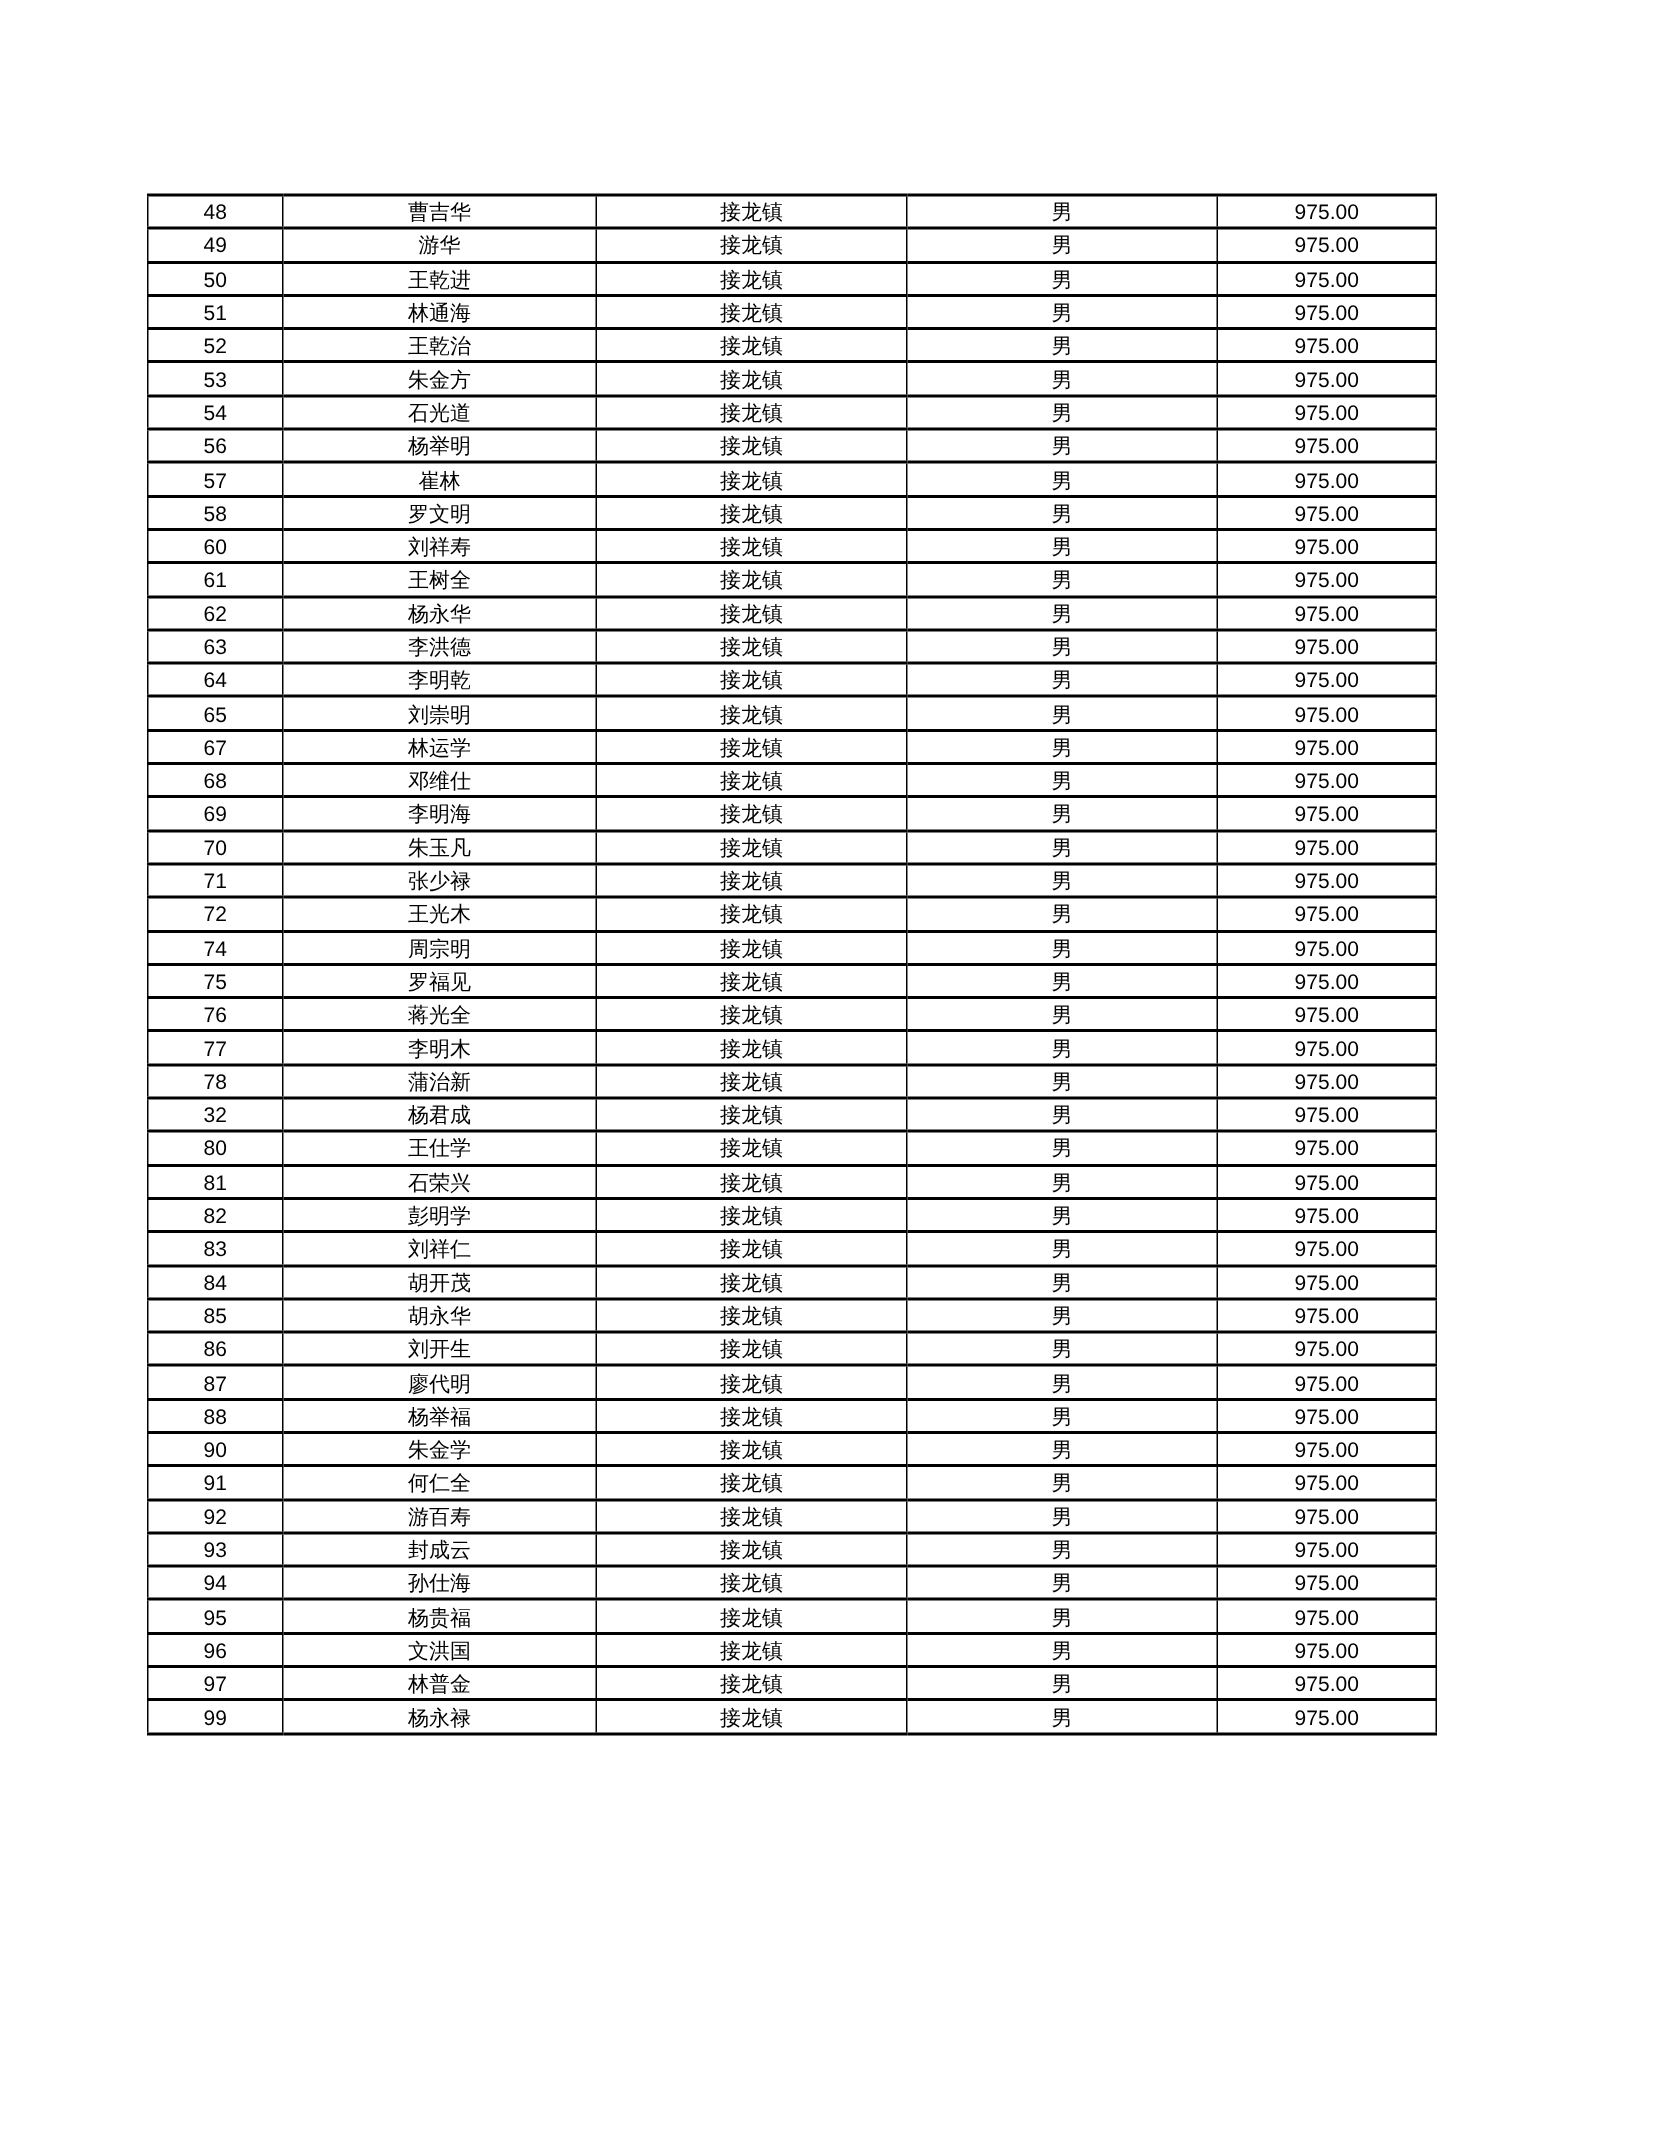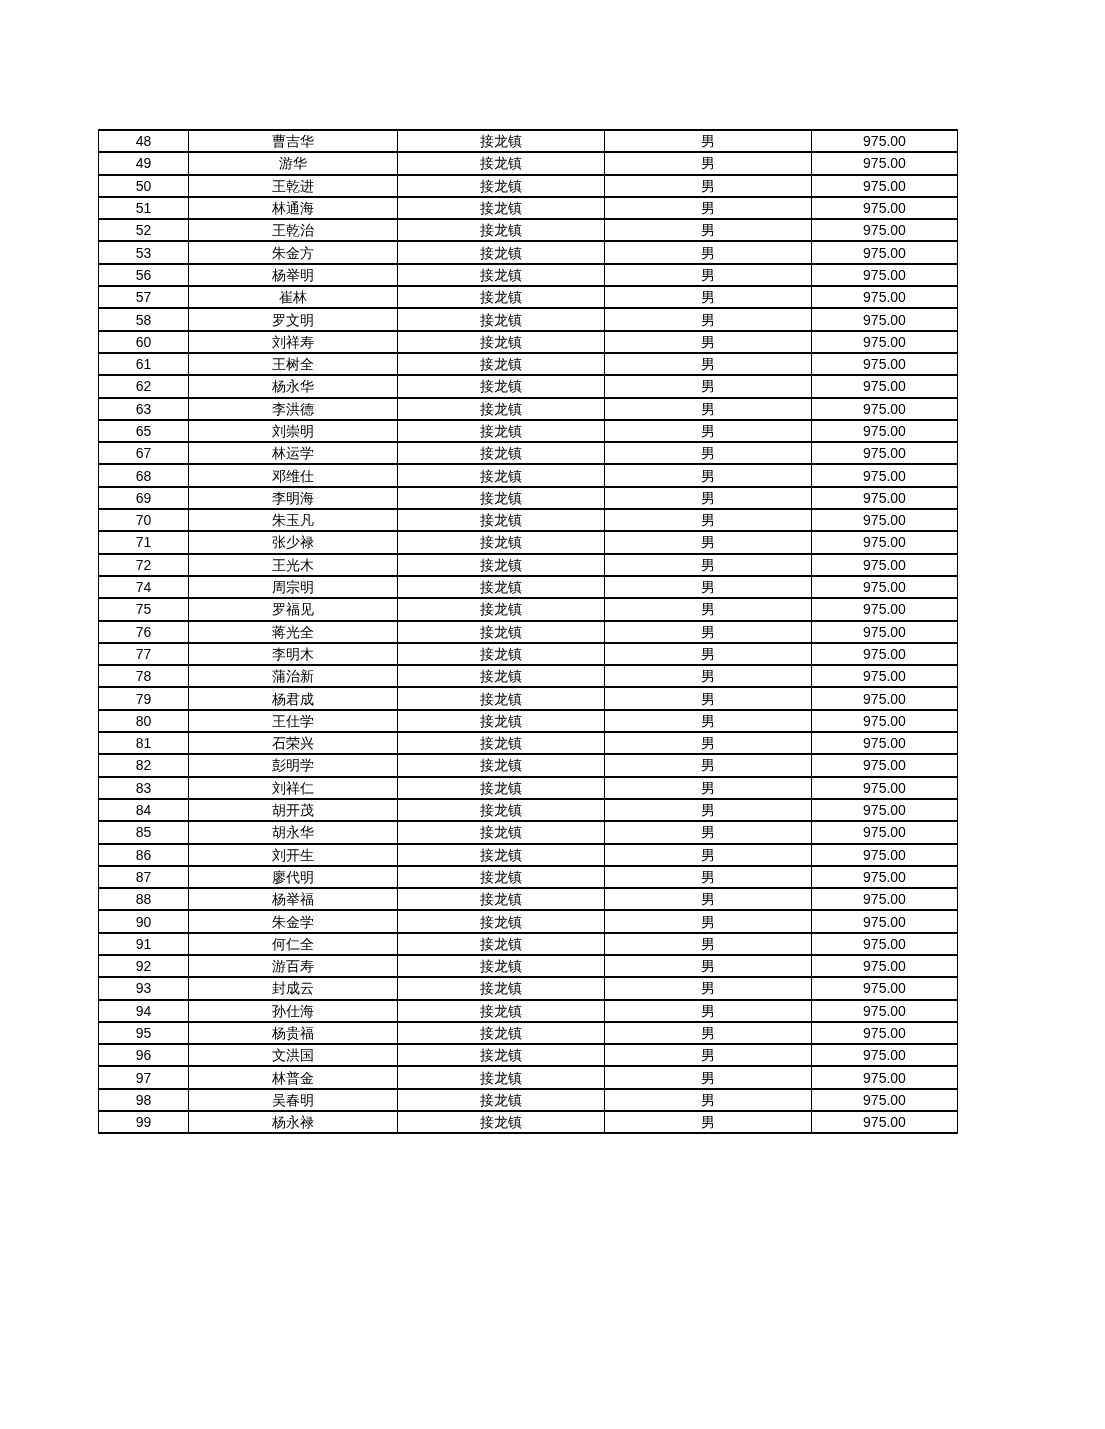--- a/index.html
+++ b/index.html
@@ -93,20 +93,27 @@
           <td>975.00</td>
         </tr>
         <tr>
           <td>53</td>
           <td>朱金方</td>
           <td>接龙镇</td>
           <td>男</td>
           <td>975.00</td>
         </tr>
         <tr>
+          <td>54</td>
+          <td>石光道</td>
+          <td>接龙镇</td>
+          <td>男</td>
+          <td>975.00</td>
+        </tr>
+        <tr>
           <td>56</td>
           <td>杨举明</td>
           <td>接龙镇</td>
           <td>男</td>
           <td>975.00</td>
         </tr>
         <tr>
           <td>57</td>
           <td>崔林</td>
           <td>接龙镇</td>
@@ -142,20 +149,27 @@
           <td>975.00</td>
         </tr>
         <tr>
           <td>63</td>
           <td>李洪德</td>
           <td>接龙镇</td>
           <td>男</td>
           <td>975.00</td>
         </tr>
         <tr>
+          <td>64</td>
+          <td>李明乾</td>
+          <td>接龙镇</td>
+          <td>男</td>
+          <td>975.00</td>
+        </tr>
+        <tr>
           <td>65</td>
           <td>刘崇明</td>
           <td>接龙镇</td>
           <td>男</td>
           <td>975.00</td>
         </tr>
         <tr>
           <td>67</td>
           <td>林运学</td>
           <td>接龙镇</td>
@@ -226,21 +240,21 @@
           <td>975.00</td>
         </tr>
         <tr>
           <td>78</td>
           <td>蒲治新</td>
           <td>接龙镇</td>
           <td>男</td>
           <td>975.00</td>
         </tr>
         <tr>
-          <td>79</td>
+          <td>32</td>
           <td>杨君成</td>
           <td>接龙镇</td>
           <td>男</td>
           <td>975.00</td>
         </tr>
         <tr>
           <td>80</td>
           <td>王仕学</td>
           <td>接龙镇</td>
           <td>男</td>
@@ -347,27 +361,20 @@
         <tr>
           <td>96</td>
           <td>文洪国</td>
           <td>接龙镇</td>
           <td>男</td>
           <td>975.00</td>
         </tr>
         <tr>
           <td>97</td>
           <td>林普金</td>
-          <td>接龙镇</td>
-          <td>男</td>
-          <td>975.00</td>
-        </tr>
-        <tr>
-          <td>98</td>
-          <td>吴春明</td>
           <td>接龙镇</td>
           <td>男</td>
           <td>975.00</td>
         </tr>
         <tr>
           <td>99</td>
           <td>杨永禄</td>
           <td>接龙镇</td>
           <td>男</td>
           <td>975.00</td>

